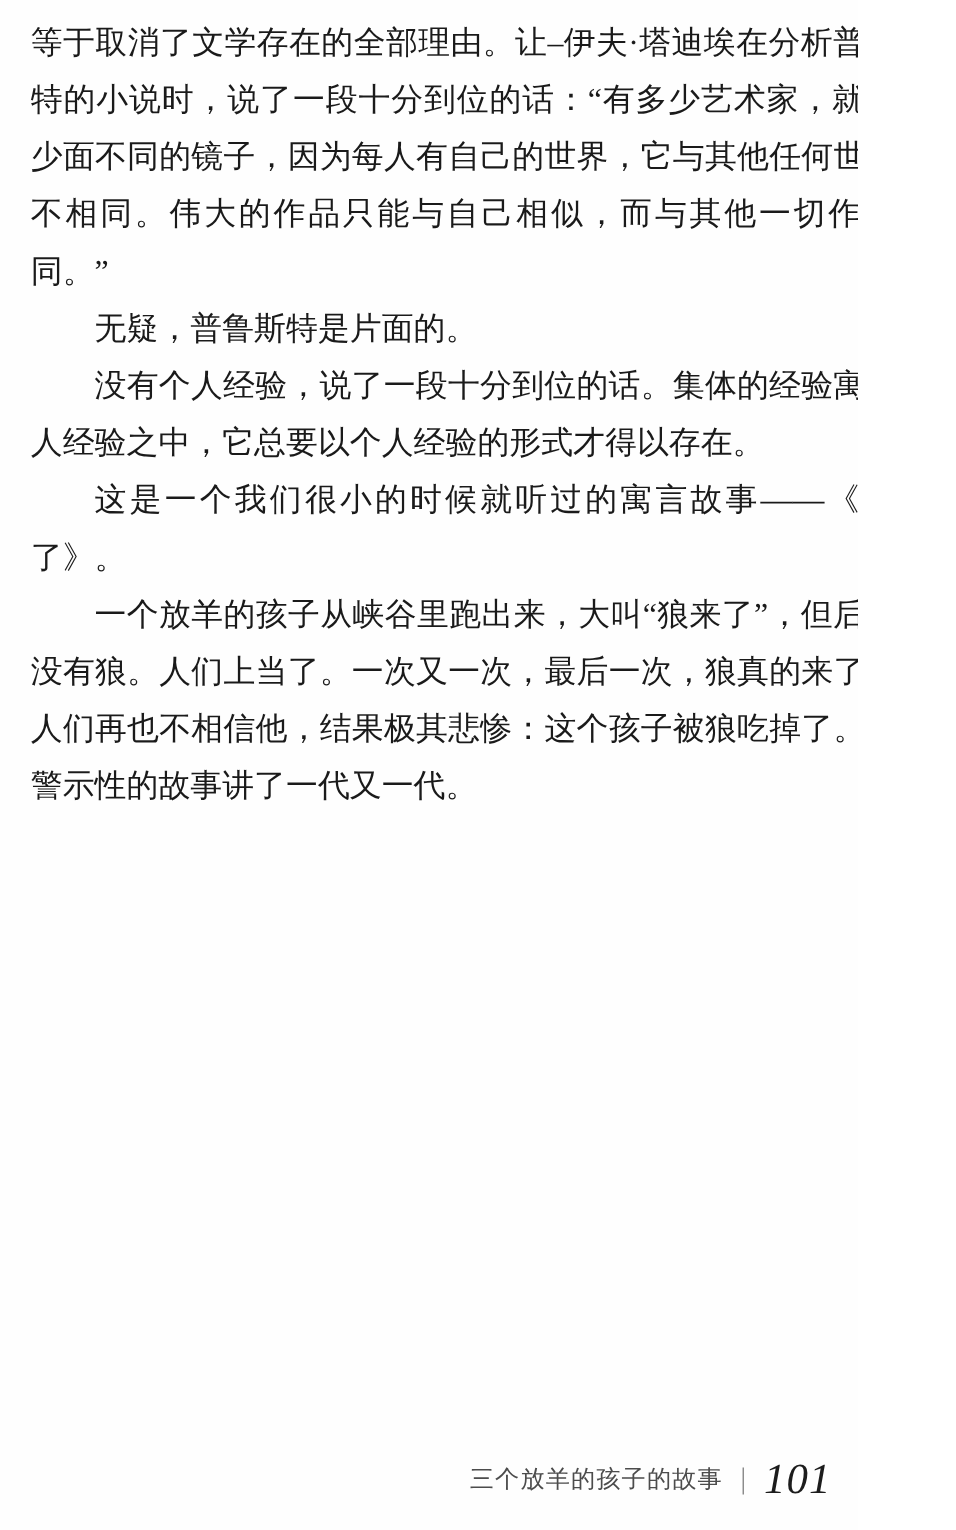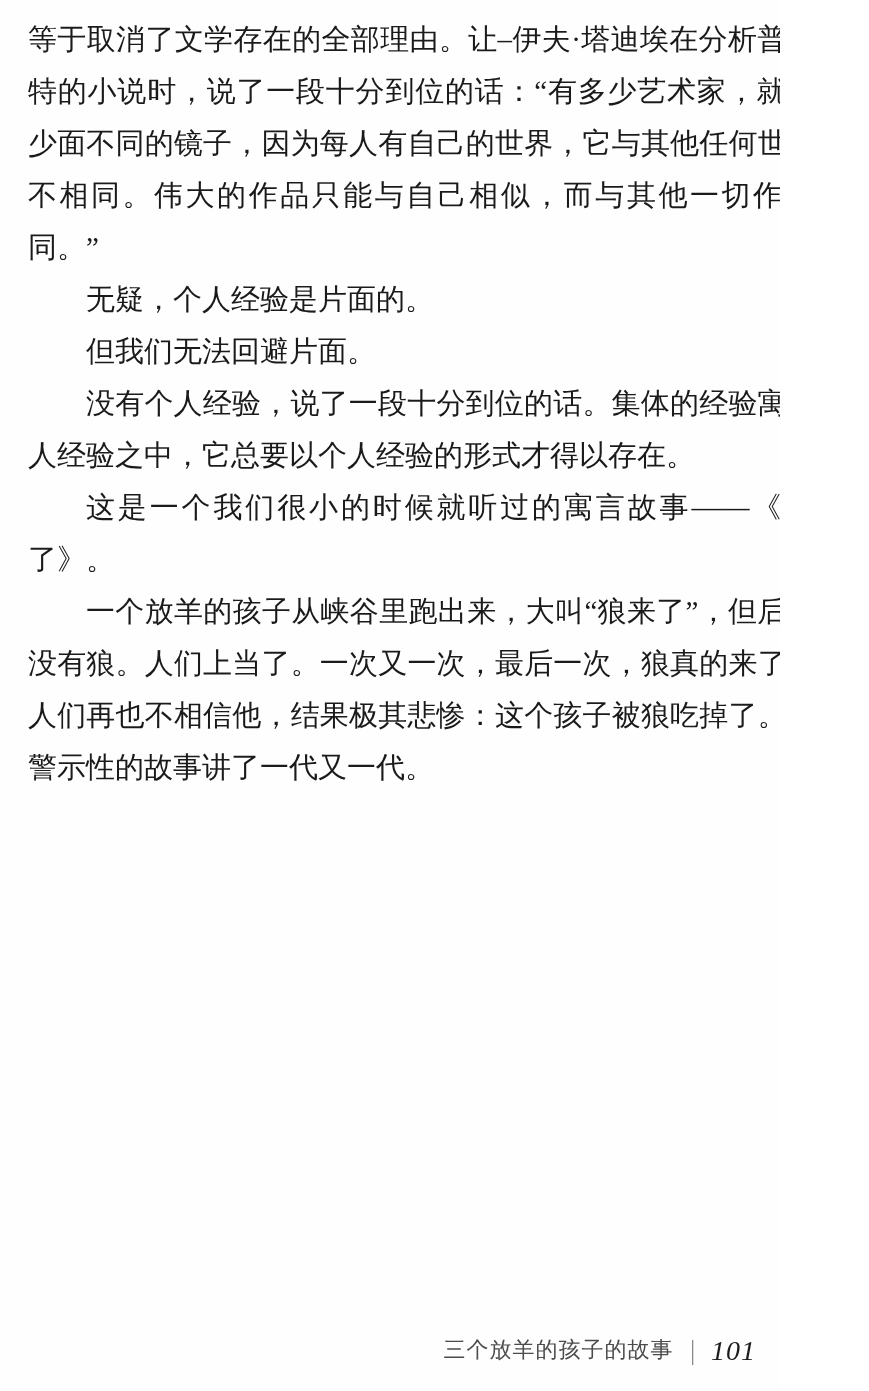--- a/index.html
+++ b/index.html
@@ -37,51 +37,50 @@
     text-indent: 2em;
   }
   .section-gap {
     margin-top: 52px;
   }
   .footer {
     position: absolute;
     right: 24px;
     bottom: 24px;
     display: flex;
-    align-items: flex-start;
+    align-items: center;
     gap: 16px;
   }
   .chapter {
     font-size: 22px;
     color: #4c4c4c;
     letter-spacing: 1px;
   }
   .sep {
     font-size: 27px;
     color: #555555;
     font-weight: 300;
     transform: scaleX(0.65);
     transform-origin: center bottom;
   }
   .pagenum {
-    font-size: 28px;
+    font-size: 39px;
     font-style: italic;
     color: #1c1c1c;
     letter-spacing: 1px;
   }
 </style>
 </head>
 <body>
 
 <div class="page">
 
   <main class="content">
     <p class="para">等于取消了文学存在的全部理由。让–伊夫·塔迪埃在分析普鲁斯特的小说时，说了一段十分到位的话：“有多少艺术家，就有多少面不同的镜子，因为每人有自己的世界，它与其他任何世界都不相同。伟大的作品只能与自己相似，而与其他一切作品不同。”</p>
-    <p class="para indent">无疑，个人经验是片面的。</p>
-    <p class="para indent">但我们无法回避片面。</p>
+    <p class="para indent">无疑，普鲁斯特是片面的。</p>
     <p class="para indent">没有个人经验，说了一段十分到位的话。集体的经验寓于个人经验之中，它总要以个人经验的形式才得以存在。</p>
     <p class="para indent">这是一个我们很小的时候就听过的寓言故事——《狼来了》。</p>
     <p class="para indent">一个放羊的孩子从峡谷里跑出来，大叫“狼来了”，但后面并没有狼。人们上当了。一次又一次，最后一次，狼真的来了，但人们再也不相信他，结果极其悲惨：这个孩子被狼吃掉了。这个警示性的故事讲了一代又一代。</p>
   </main>
 
   <footer class="footer">
     <span class="chapter">三个放羊的孩子的故事</span>
     <span class="sep">|</span>
     <span class="pagenum">101</span>
   </footer>

